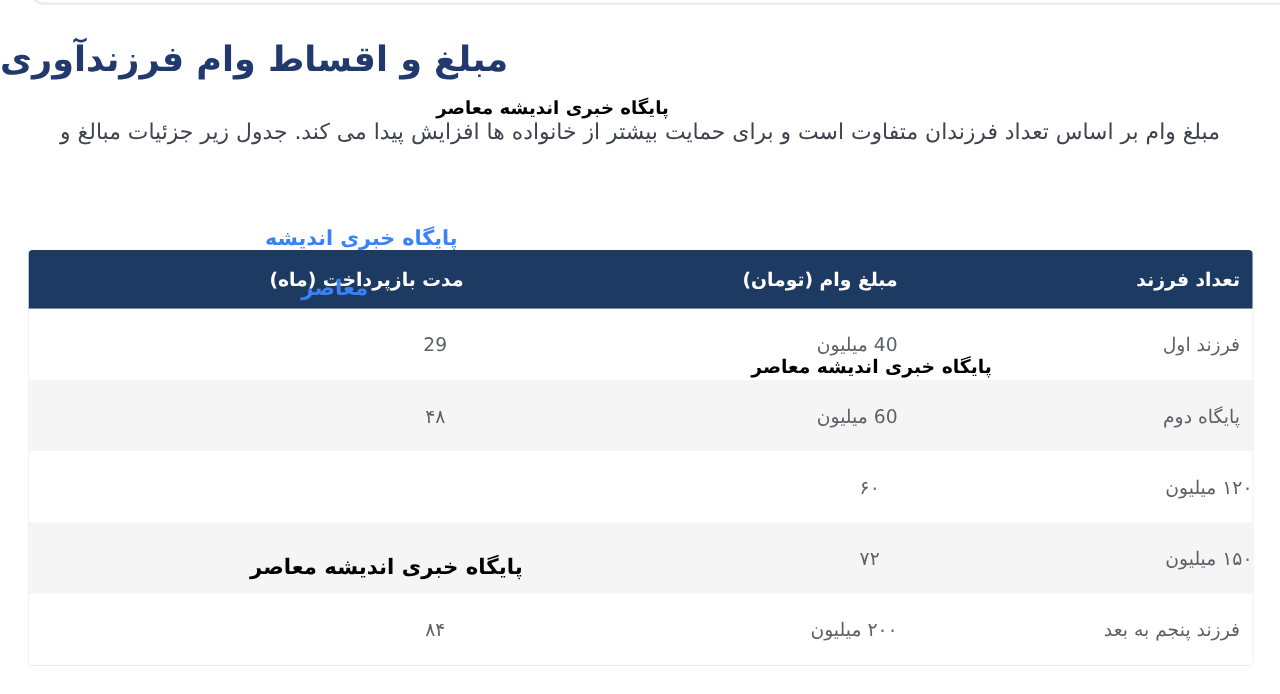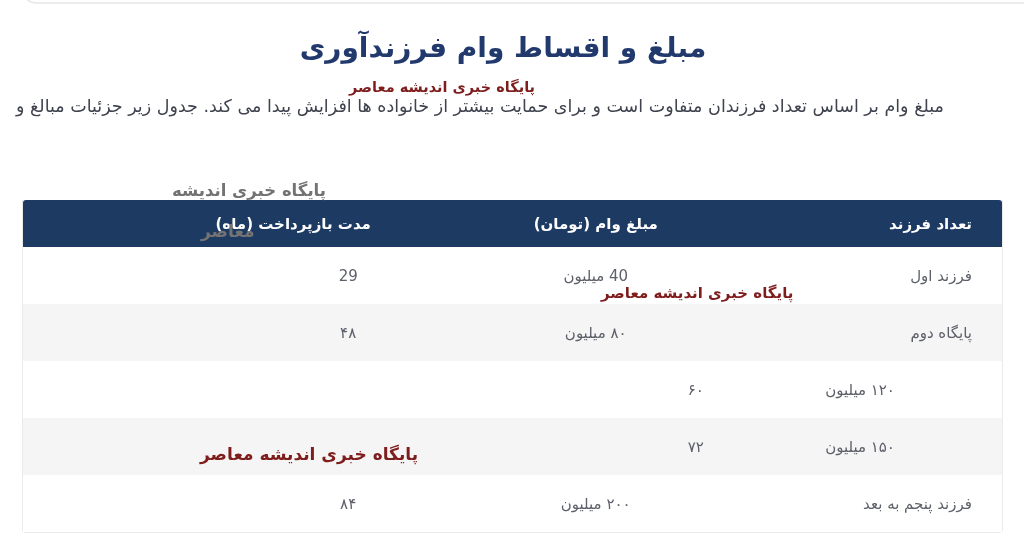--- a/index.html
+++ b/index.html
@@ -8,60 +8,60 @@
     position:relative; width:1024px; height:555px; overflow:hidden;
     background:#ffffff; font-family:"DejaVu Sans", sans-serif;
   }
   
   .top-rule {
     position:absolute; top:-24px; left:22px; right:-12px; height:28px;
     border:2px solid #ececec; border-top:none; border-right:none;
     border-radius:0 0 0 14px; background:transparent;
   }
   .title {
-    direction:rtl; text-align:center;
+    direction:rtl; text-align:left;
     margin:30px 18px 0 0;
     font-size:28px; line-height:1.3; font-weight:800;
     color:#21396d;
   }
   .intro {
-    direction:rtl; text-align:left;
+    direction:rtl; text-align:center;
     margin:20px 16px 0 16px;
     font-size:17.5px; line-height:40px;
     color:#3f434e;
   }
   .loan-table {
     position:absolute; top:200px; left:22px; width:981px;
     border:1px solid #eaeaec; border-top:none;
     border-radius:0 0 4px 4px; background:#fff;
   }
   .thead {
     height:47px; background:#1d3a63; border-radius:3px 3px 0 0;
     display:grid; direction:rtl; grid-template-columns:29% 25% 46%;
     align-items:center; color:#ffffff; font-weight:700; font-size:15px;
   }
   .tr {
     height:57px;
     display:grid; direction:rtl; grid-template-columns:29% 25% 46%;
     align-items:center; font-size:15px; color:#5d6069; background:#ffffff;
   }
   .tr.alt { background:#f5f5f6; }
-  .cell-children { text-align:right; padding-right:30px; }
-  .cell-amount  { text-align:center; }
+  .cell-children { text-align:right; padding-right:10px; }
+  .cell-amount  { }
   .cell-months  { text-align:center; }
   .nudge-h { transform:translateX(45px); }
   .nudge-v { transform:translateX(100px); }
   .wm {
     position:absolute; font-weight:700; white-space:nowrap;
-    color:#7f1d1d; z-index:5;
+    color:#000000; z-index:5;
   }
   .wm-1 { top:79px;  left:349px; font-size:14.5px; }
   .wm-2 { top:284px; left:601px; font-size:15px; }
   .wm-3 { top:444px; left:200px; font-size:17px; }
-  .wm-dark { color:#737373; }
+  .wm-dark { color:#3b82f6;margin-left:40px; }
   .wm-d1 { top:181px; left:172px; font-size:16.5px; }
   .wm-d2 { top:221px; left:201px; font-size:17px; }
 </style>
 </head>
 <body>
 
 <div class="page">
 
   <div class="top-rule"></div>
 
@@ -79,21 +79,21 @@
     </div>
 
     <div class="tr">
       <div class="cell-children">فرزند اول</div>
       <div class="cell-amount">40 میلیون</div>
       <div class="cell-months nudge-v">29</div>
     </div>
 
     <div class="tr alt">
       <div class="cell-children">پایگاه دوم</div>
-      <div class="cell-amount">۸۰ میلیون</div>
+      <div class="cell-amount">60 میلیون</div>
       <div class="cell-months nudge-v">۴۸</div>
     </div>
 
     <div class="tr">
       <div class="cell-amount">۱۲۰ میلیون</div>
       <div class="cell-months nudge-v">۶۰</div>
     </div>
 
     <div class="tr alt">
       <div class="cell-amount">۱۵۰ میلیون</div>

